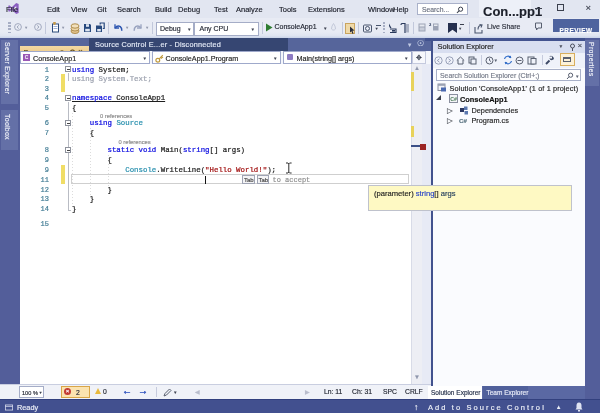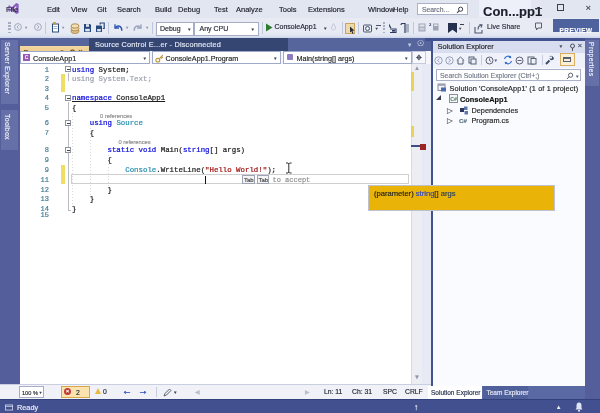--- a/index.html
+++ b/index.html
@@ -226,21 +226,21 @@
     <div class="ln" style="top:39.1px;">5</div>
       <div class="ln" style="top:53.8px;">6</div>
     <div class="ln" style="top:64px;">7</div>
       <div class="ln" style="top:81px;">8</div>
     <div class="ln" style="top:90.8px;">9</div>
       <div class="ln" style="top:100.7px;">9</div>
     <div class="ln" style="top:110.6px;">11</div>
       <div class="ln" style="top:120.5px;">12</div>
     <div class="ln" style="top:130.4px;">13</div>
       <div class="ln" style="top:140.3px;">14</div>
-    <div class="ln" style="top:146px;">15</div>
+    <div class="ln" style="top:155px;">15</div>
 
     <div class="abs" style="left:41px;top:10px;width:3.5px;height:18px;background:#f0dd66;"></div>
     <div class="abs" style="left:41px;top:100.8px;width:3.5px;height:19.7px;background:#f0dd66;"></div>
 
     <div class="fold" style="top:2.2px;"></div>
     <div class="fold" style="top:31px;"></div>
     <div class="fold" style="top:55.5px;"></div>
     <div class="fold" style="top:82.7px;"></div>
     <div class="abs" style="left:48px;top:9px;width:1px;height:8px;background:#b9bcc4;"></div>
     <div class="abs" style="left:48px;top:38px;width:1px;height:109px;background:#b9bcc4;"></div>
@@ -427,24 +427,25 @@
     <div style="position:absolute;left:3px;top:4px;writing-mode:vertical-rl;font-size:6.9px;color:#eef0f8;letter-spacing:.3px;">Properties</div>
   </div>
 
   <div class="abs" id="statusbar" style="left:0;top:399px;width:600px;height:14px;background:#42508f;border-top:1px solid #32407e;box-sizing:border-box;">
     <svg class="abs" style="left:5px;top:3.5px;" width="8" height="7" viewBox="0 0 11 8">
         <rect x="0.5" y="0.5" width="10" height="7" fill="none" stroke="#dfe3f2"></rect>
         <line x1="0.5" y1="2.5" x2="10.5" y2="2.5" stroke="#dfe3f2"></line>
       </svg>
     <span class="abs" style="left:17px;top:2.5px;font-size:7.3px;color:#edf0f8;">Ready</span>
     <span class="abs" style="left:414px;top:1.5px;font-size:8.5px;color:#edf0f8;">↑</span>
+    <span class="abs" style="left:428px;top:2.5px;font-size:7.5px;letter-spacing:2.1px;color:#edf0f8;">Add to Source Control</span>
     <span class="abs" style="left:557px;top:2.5px;font-size:6.5px;color:#edf0f8;">▴</span>
     <svg class="abs" style="left:574px;top:2px;" width="10" height="10" viewBox="0 0 10 10">
         <path d="M5 0.5 C3 0.5 2.5 2 2.5 3.5 L2.5 6 L1.5 7.5 L8.5 7.5 L7.5 6 L7.5 3.5 C7.5 2 7 0.5 5 0.5 Z" fill="#dfe3f2"></path>
         <rect x="4" y="8" width="2" height="1.5" fill="#dfe3f2"></rect>
       </svg>
   </div>
 
-  <div class="abs" id="tooltip" style="left:368px;top:185px;width:187px;height:26px;background:#eab308;border:1px solid #bfc2cc;box-sizing:border-box;font-size:7.6px;color:#1e1e1e;">
+  <div class="abs" id="tooltip" style="left:368px;top:185px;width:204px;height:26px;background:#fef9c3;border:1px solid #bfc2cc;box-sizing:border-box;font-size:7.6px;color:#1e1e1e;">
     <div style="position:absolute;left:5px;top:3px;white-space:nowrap;">(parameter) <span style="color:#2743c8;">string</span>[] <span style="color:#27415e;">args</span></div>
   </div>
 
 </div>
 
 </body></html>

